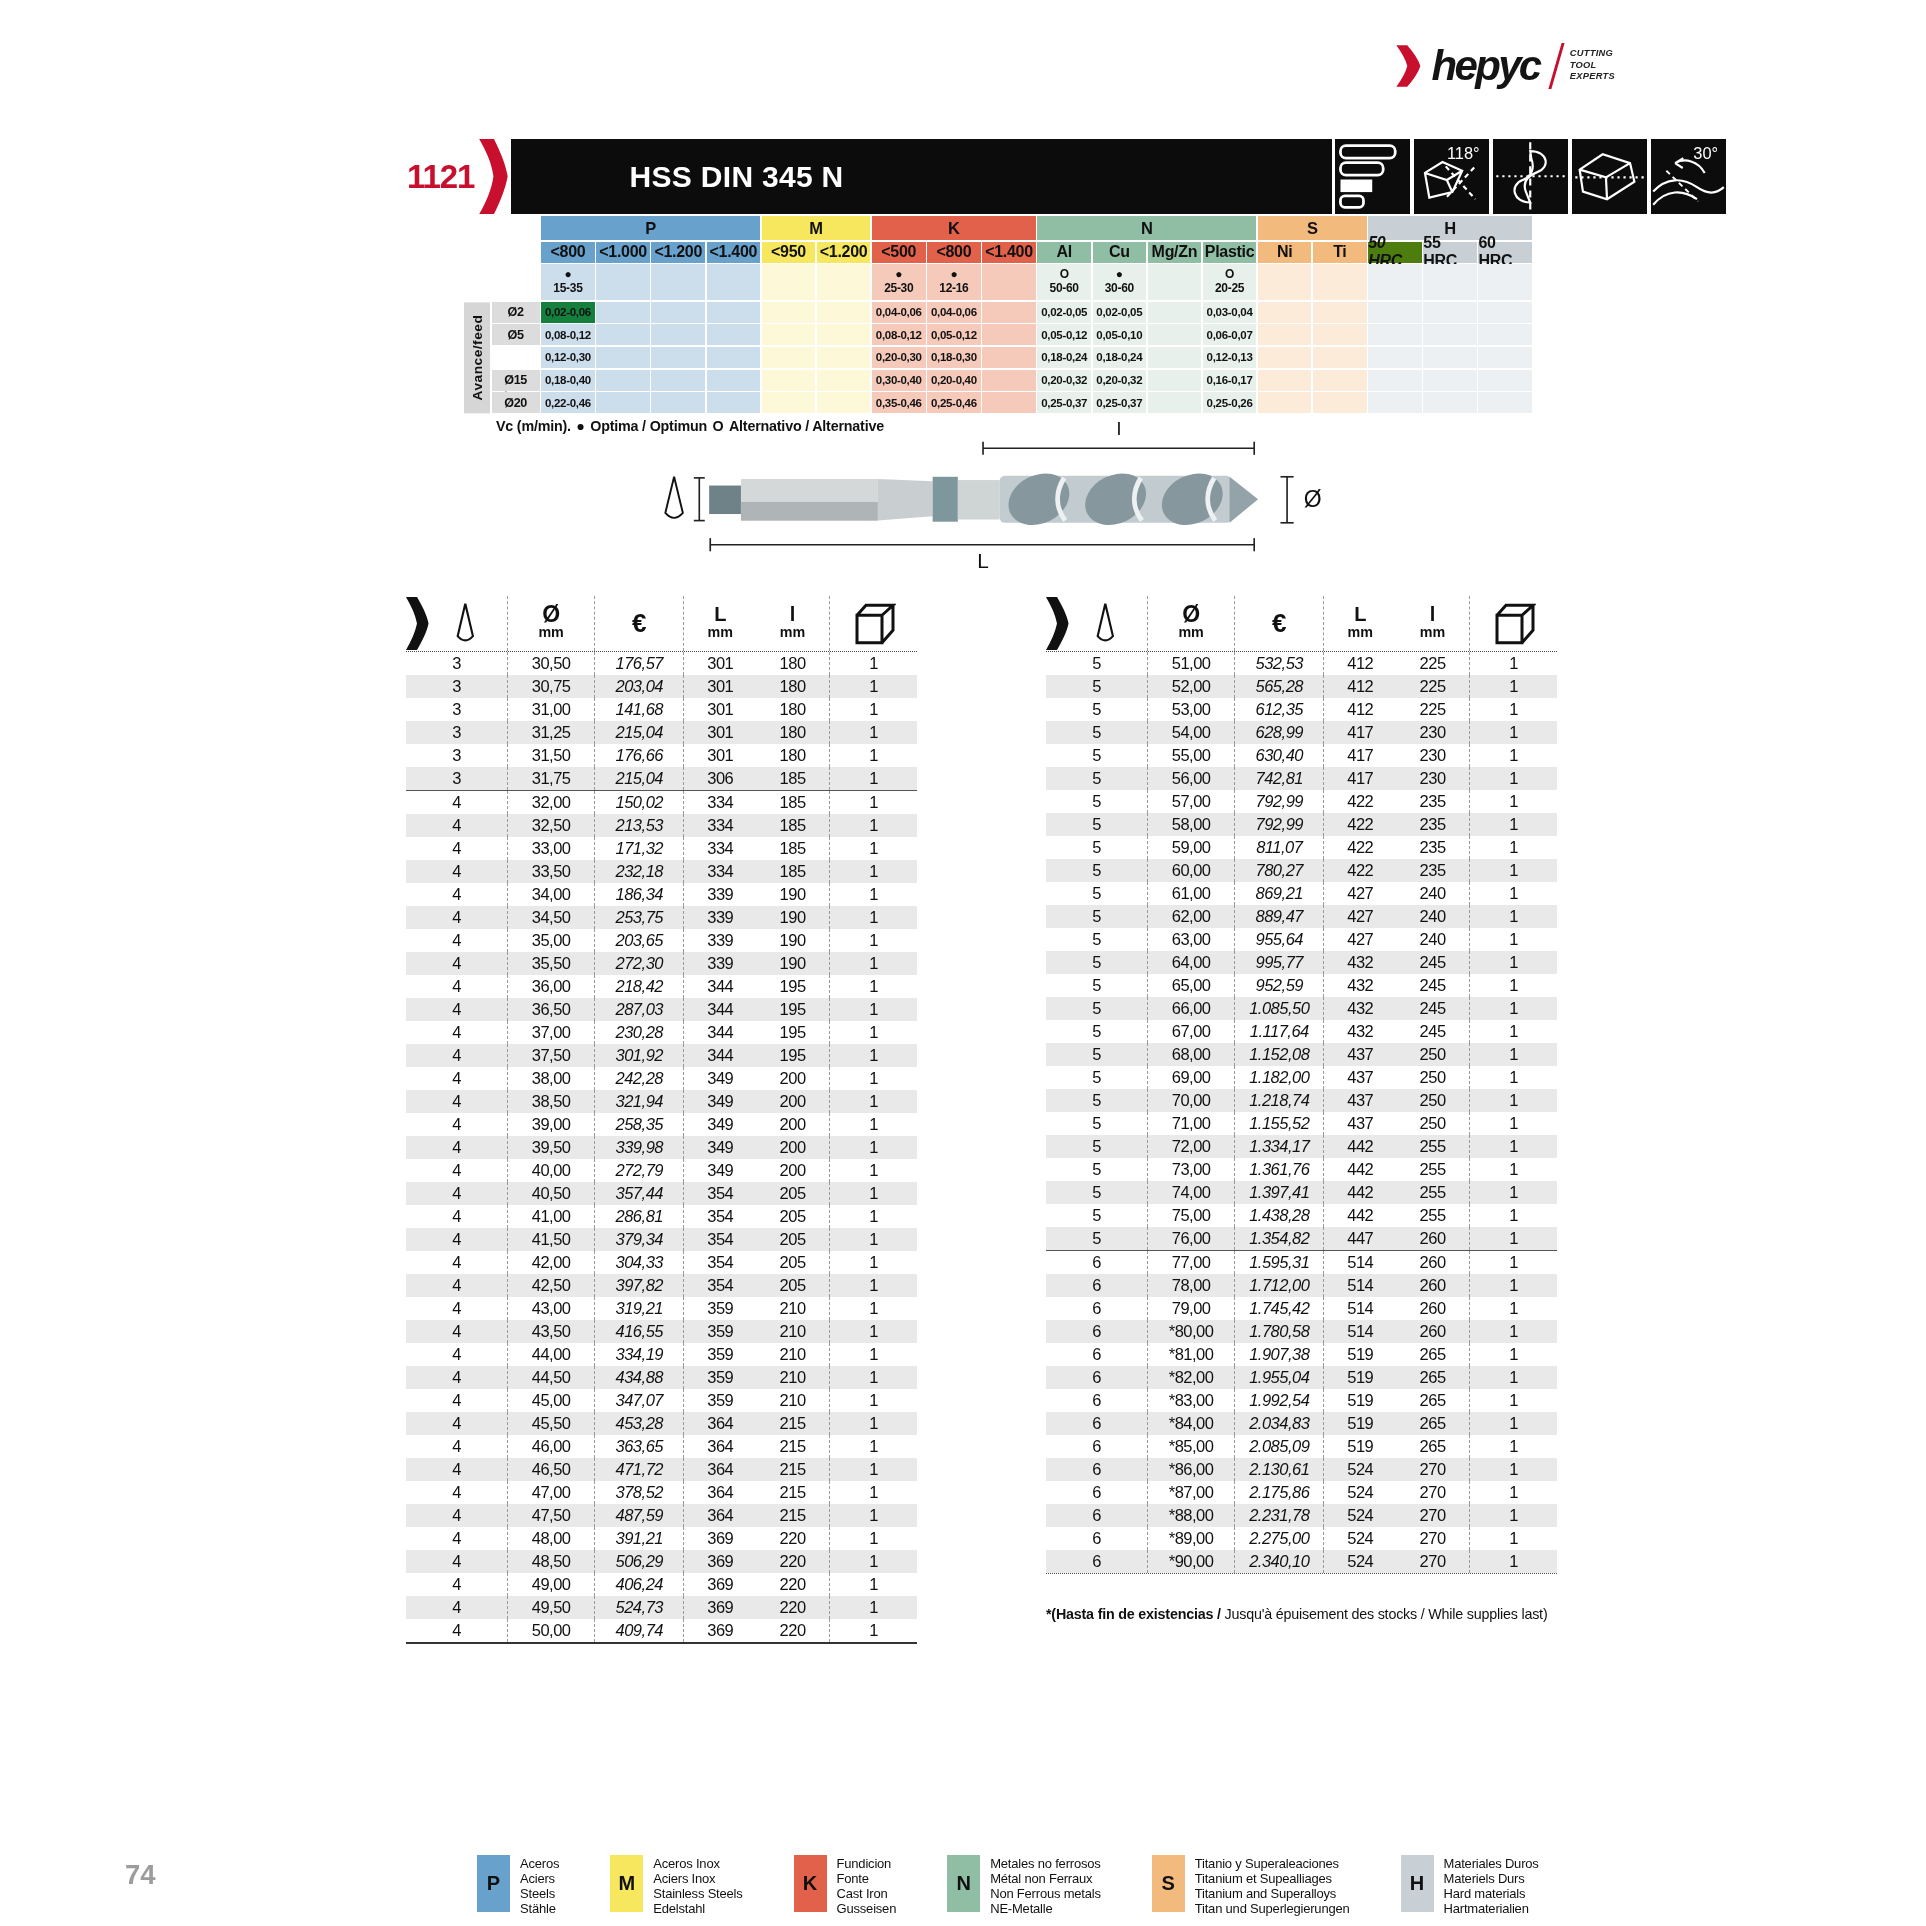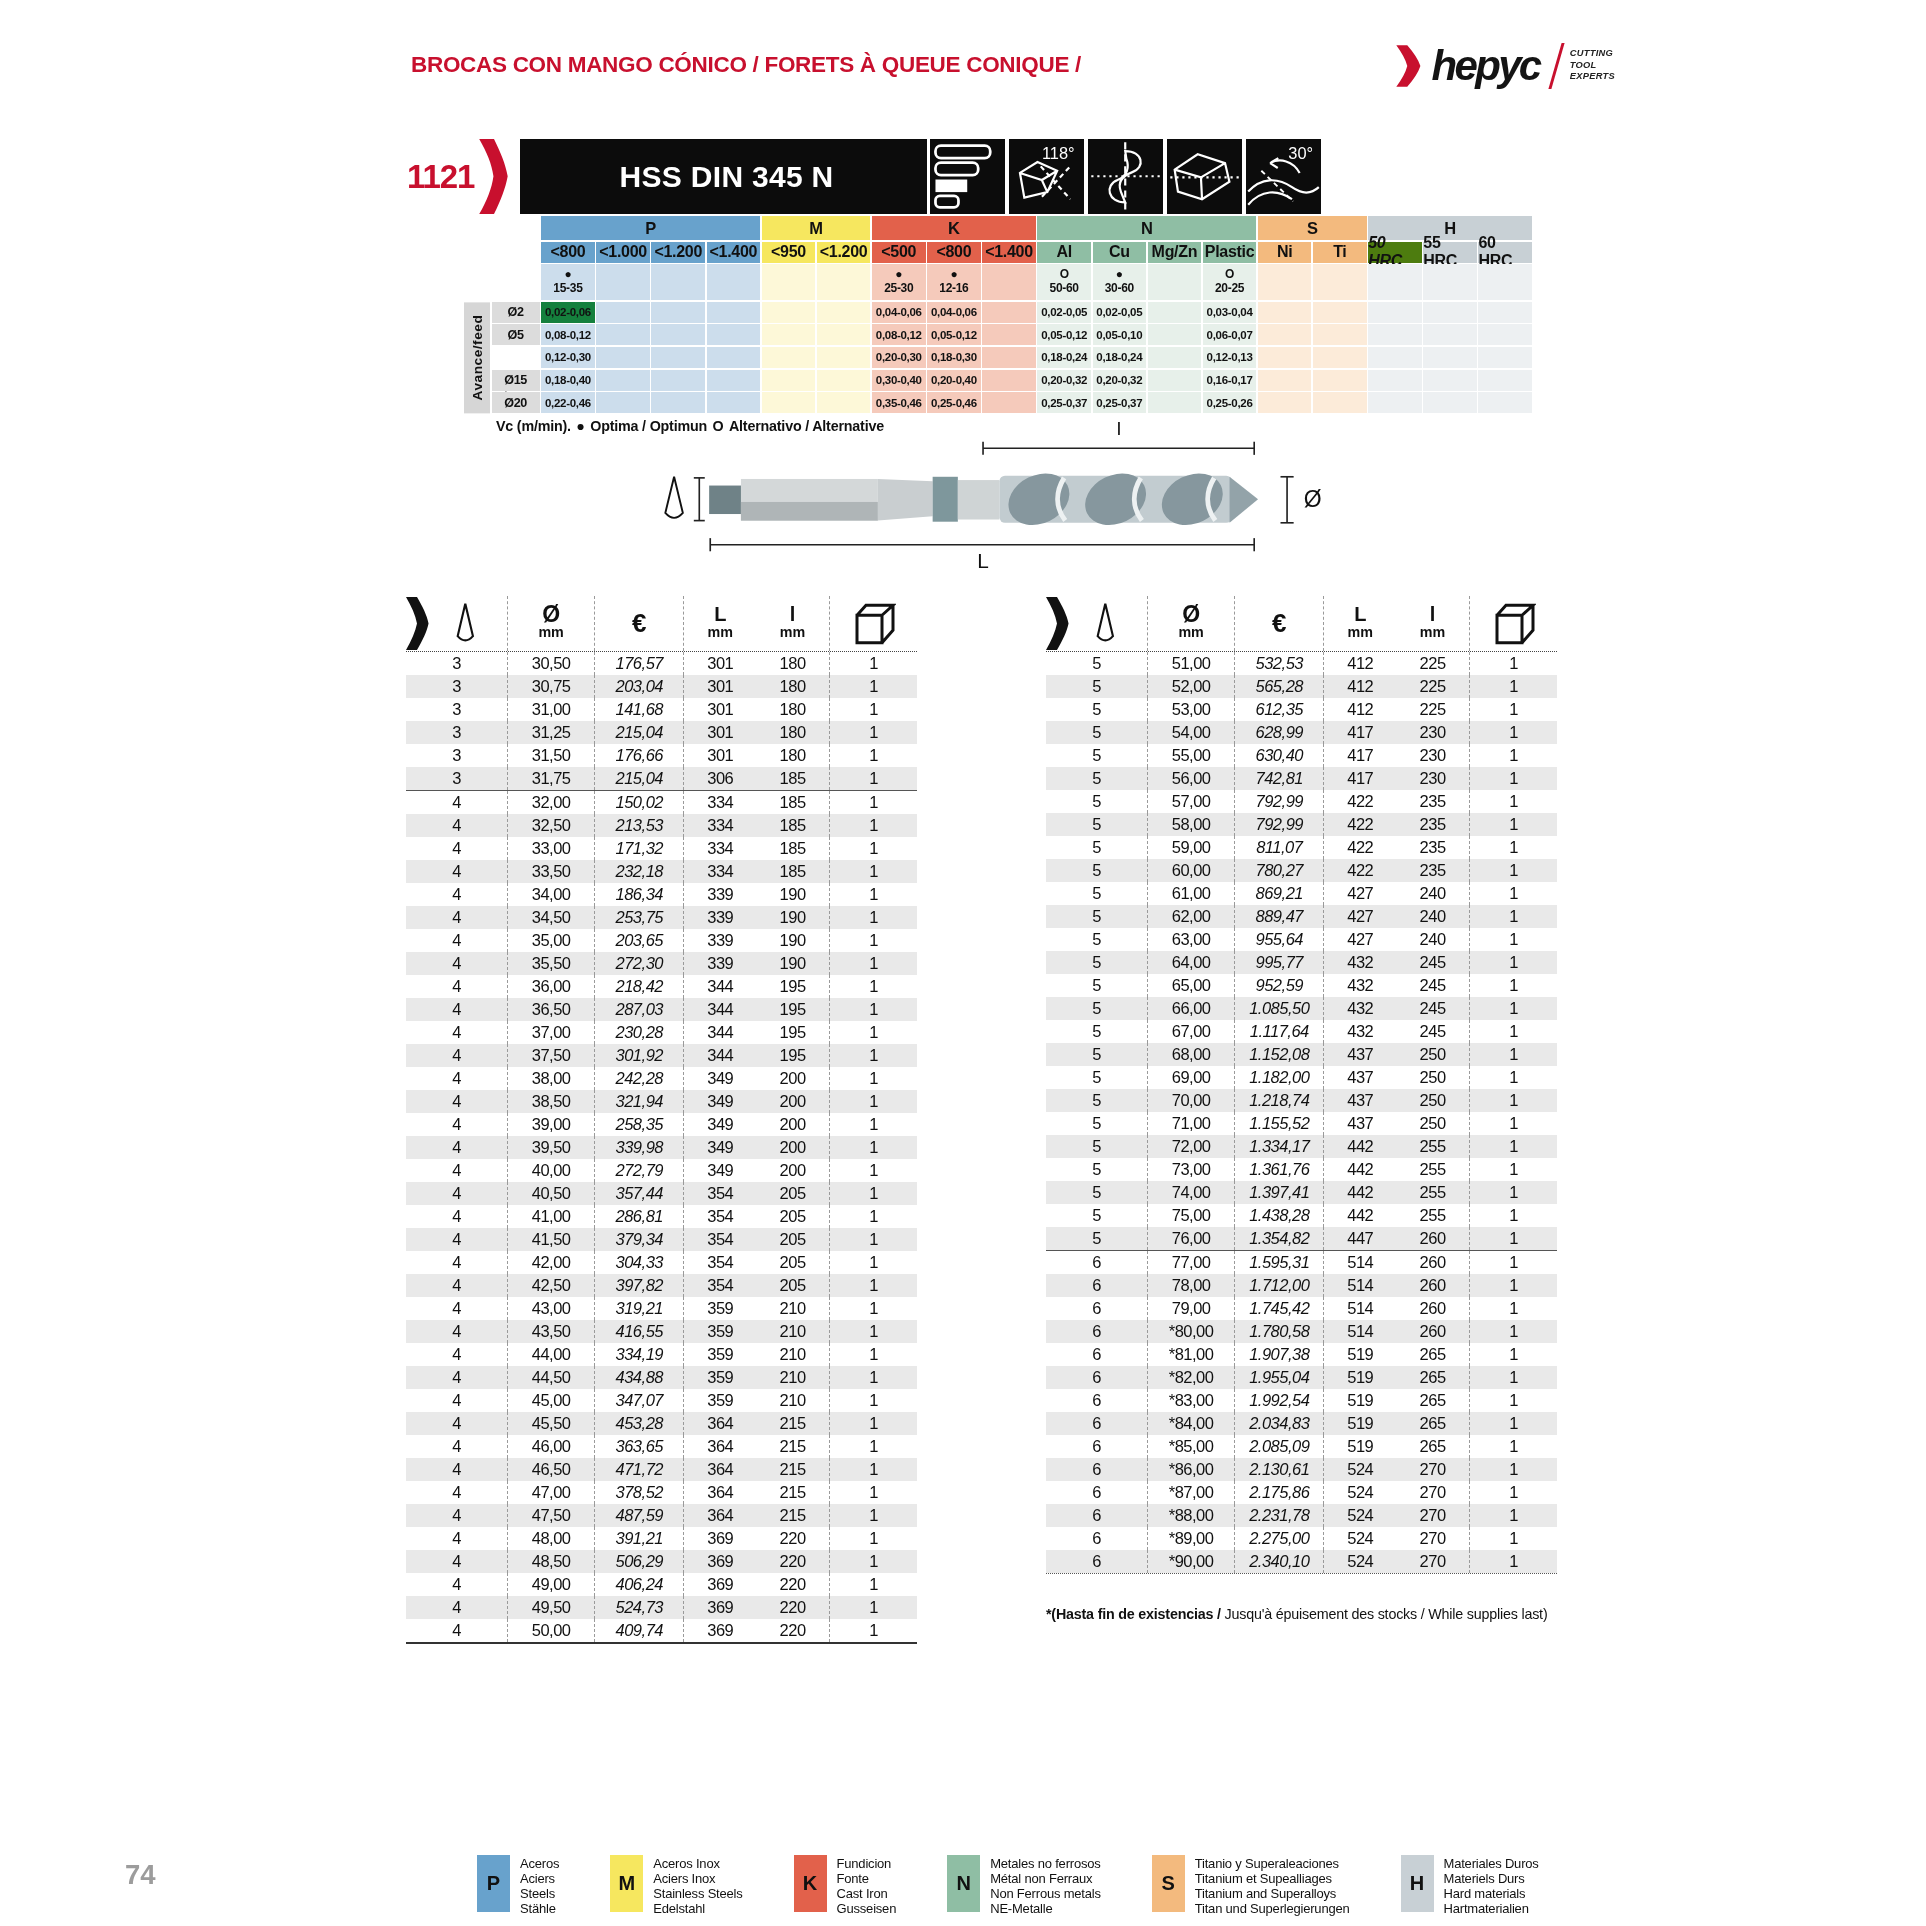--- a/index.html
+++ b/index.html
@@ -12,21 +12,21 @@
               line-height:32px;letter-spacing:-0.3px;}
   .logo{left:1395px;top:40px;display:flex;align-items:center;gap:6.6px;height:51px;}
   .logo-word{font-size:42px;font-weight:bold;font-style:italic;letter-spacing:-2.7px;color:#141414;}
   .logo-sep{width:2.7px;height:46px;background:#C8102E;transform:skewX(-16deg);margin:0 5.5px 0 8.8px;}
   .logo-tag{font-size:9.3px;font-style:italic;font-weight:bold;line-height:11.5px;color:#222;letter-spacing:0.3px;}
 
   
   .product{left:407px;top:139px;height:75px;display:flex;align-items:stretch;}
   .product-code{font-size:33px;font-weight:bold;color:#C8102E;display:flex;align-items:center;
                 padding-right:4.4px;letter-spacing:-1.1px;}
-  .product-bar{background:#0C0C0C;width:801px;display:flex;align-items:center;position:relative;margin-left:11px;}
+  .product-bar{background:#0C0C0C;width:1196px;display:flex;align-items:center;position:relative;margin-left:2px;padding-left:19px;}
   .product-name{color:#fff;font-size:30px;font-weight:bold;padding-left:100px;letter-spacing:0.3px;}
   .bar-icons{position:absolute;right:0;top:0;bottom:0;display:flex;gap:3.8px;background:#fff;padding-left:3.8px;justify-content:center;}
   .icon-tile{width:75px;height:75px;background:#0C0C0C;}
   .icon-tile svg{width:100%;height:100%;}
 
   
   #cutting-grid{left:464px;top:216px;width:1068px;display:grid;
     grid-template-columns:26px 48px repeat(18,1fr);
     grid-template-rows:24px 21px 36px repeat(5,21px);
     gap:1.6px;background:#fff;}
@@ -75,21 +75,20 @@
   .leg{display:flex;gap:10px;}
   .leg-sq{width:33px;height:57px;display:flex;align-items:center;justify-content:center;
           font-size:20px;font-weight:bold;color:#111;}
   .leg-lines{font-size:13px;line-height:15px;padding-top:0.5px;letter-spacing:-0.2px;}
   .pageno{left:125px;top:1859px;font-size:27.5px;font-weight:bold;color:#9C9C9C;}
 </style>
 </head>
 <body>
 
 <div class="abs page-title">
-  <div>BROCAS CON MANGO CÓNICO / FORETS À QUEUE CONIQUE /</div>
 </div>
 
 <div class="abs logo">
   <svg width="30" height="46" viewBox="0 0 54 84">
     <path d="M2,4 L22,4 C34,18 42,30 46,42 C42,54 34,66 22,80 L2,80 C12,66 19,54 22,42 C19,30 12,18 2,4 Z" fill="#C8102E"></path>
   </svg>
   <span class="logo-word">hepyc</span>
   <span class="logo-sep"></span>
   <span class="logo-tag">
     <div>CUTTING</div>

